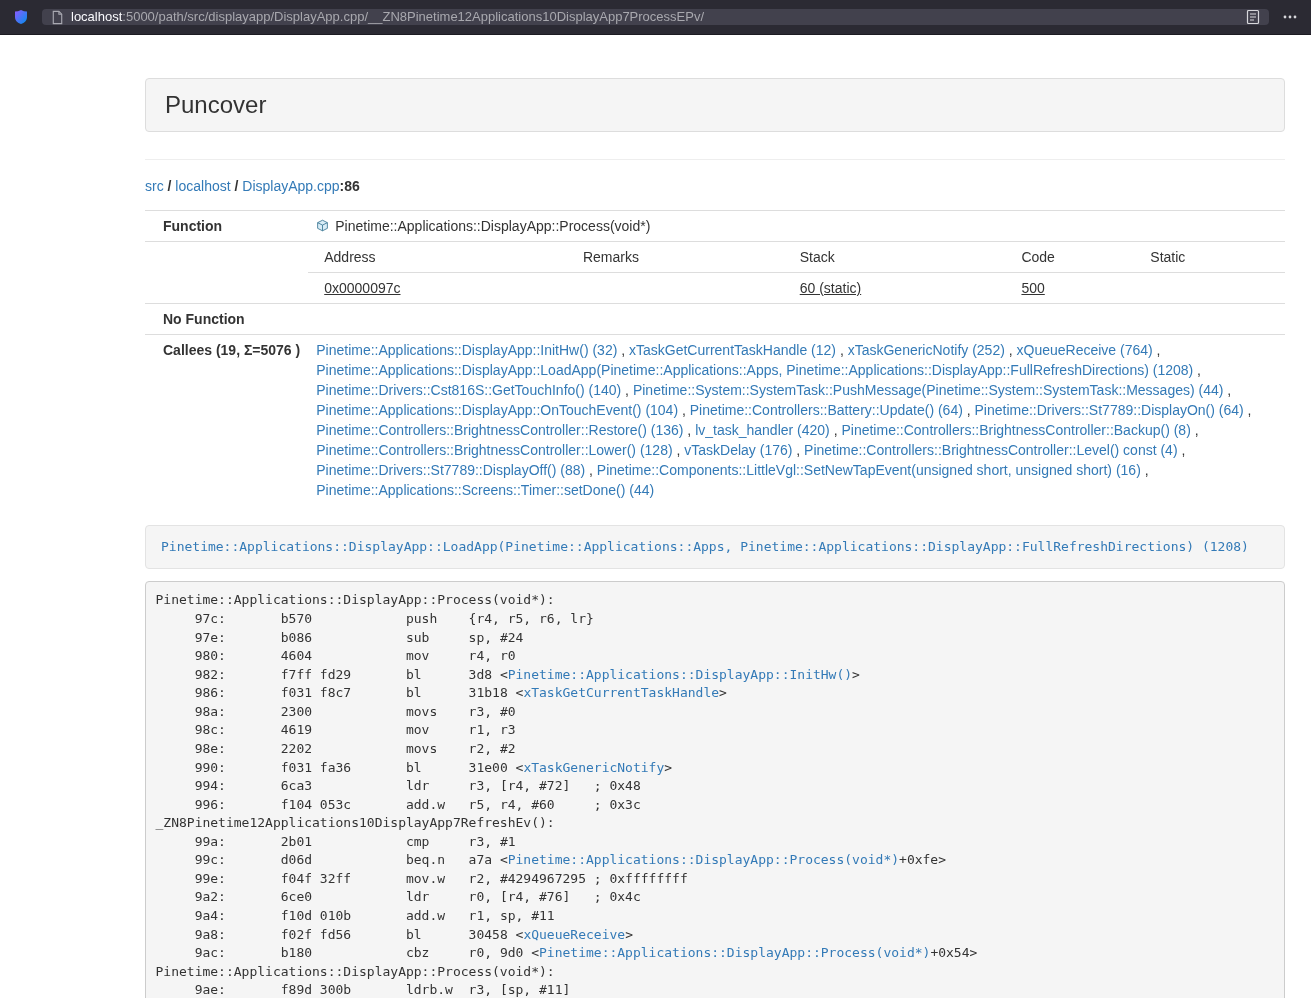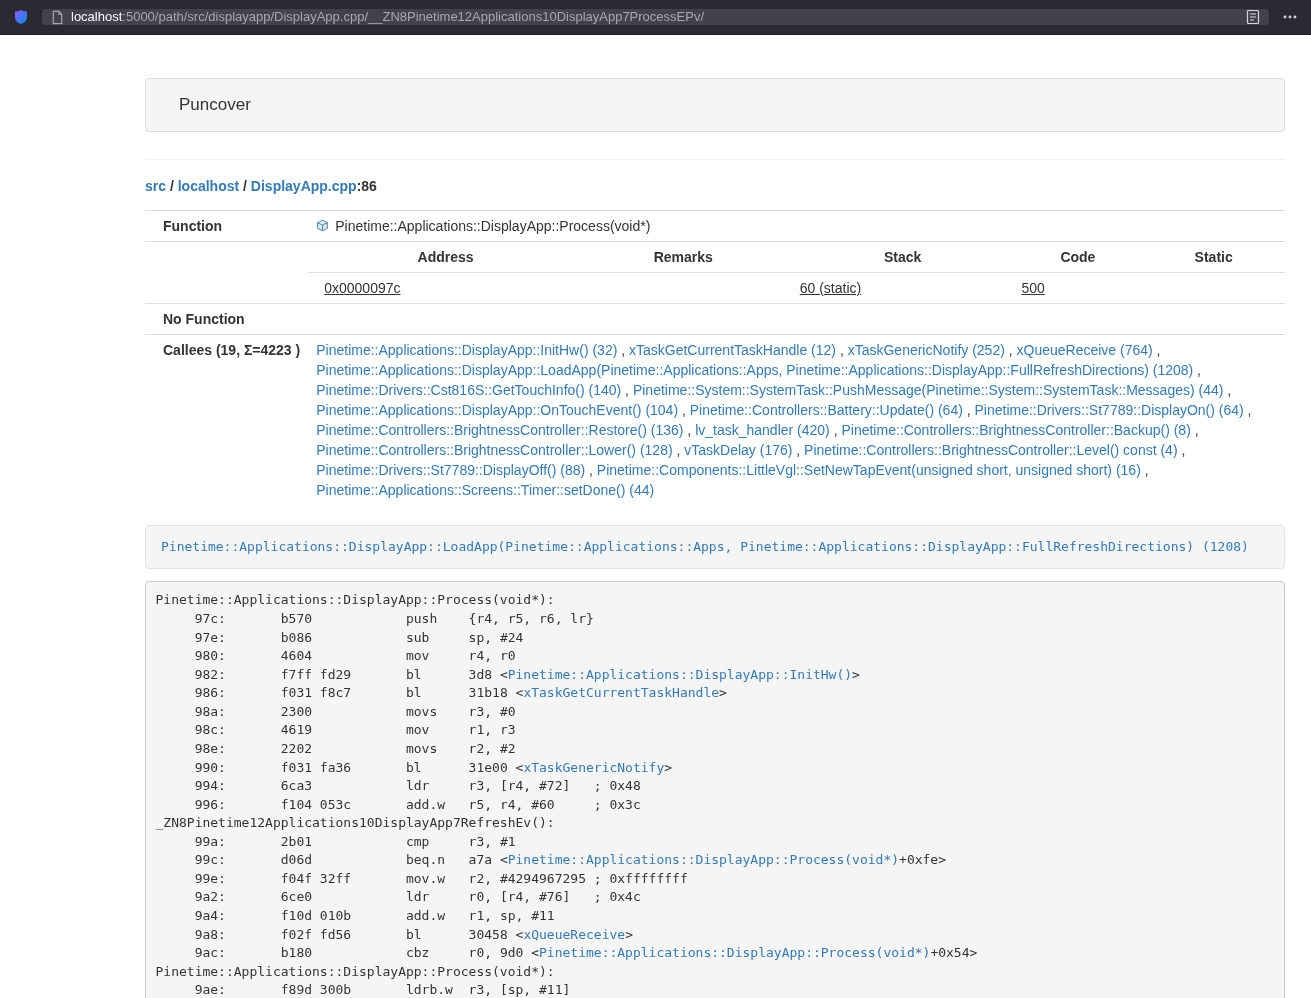--- a/index.html
+++ b/index.html
@@ -33,39 +33,39 @@
     flex:1;min-width:0;white-space:nowrap;overflow:hidden;
     font-size:13px;margin-left:6px;
   }
   .url-host{color:var(--url-host);}
   .url-path{color:var(--url-path);}
 
   
   .container{width:1140px;margin-left:145px;padding-top:43px;}
   .panel{
     background:var(--panel-bg);border:1px solid var(--panel-border);border-radius:4px;
-    padding:14px 33px;font-size:17px;line-height:24px;color:var(--text);
+    padding:14px 19px;font-size:24px;line-height:24px;color:var(--text);
   }
   hr{border:0;border-top:1px solid var(--hr);margin:27px 0 17px 0;}
   .crumbs{margin:0 0 13px 0;font-weight:700;}
-  .crumbs a{font-weight:700;}
+  .crumbs a{font-weight:400;}
 
   table.ftable{width:100%;border-collapse:collapse;margin:0 0 20px 0;}
   table.ftable > tbody > tr > th,
   table.ftable > tbody > tr > td{
     border-top:1px solid var(--table-border);vertical-align:top;
     padding:5px 8px;line-height:20px;text-align:left;font-size:14px;
   }
   table.ftable > tbody > tr > th{width:151px;padding-left:18px;font-weight:700;white-space:nowrap;}
   td.nested-holder{padding:0 !important;border-top:1px solid var(--table-border);}
   table.metrics{width:100%;border-collapse:collapse;}
   table.metrics th, table.metrics td{
     padding:5px 8px;line-height:20px;text-align:left;vertical-align:top;font-size:14px;
   }
-  table.metrics th{font-weight:700;text-align:center;}
+  table.metrics th{font-weight:400;}
   table.metrics td{border-top:1px solid var(--table-border);text-decoration:underline;}
   table.metrics th:first-child, table.metrics td:first-child{padding-left:16px;}
 
   .fn-icon{display:inline-block;width:13px;height:13px;margin-right:6px;vertical-align:-1px;}
 
   .well{
     background:var(--well-bg);border:1px solid var(--well-border);border-radius:4px;
     padding:11px 15px;margin:0 0 12px 0;
   }
   .well a{font-family:"DejaVu Sans Mono","Liberation Mono",monospace;font-size:13px;line-height:19px;}
@@ -173,21 +173,21 @@
           </table>
         </td>
       </tr>
 
       <tr>
         <th>No Function</th>
         <td></td>
       </tr>
 
       <tr>
-        <th>Callees (19, Σ=4223 )</th>
+        <th>Callees (19, Σ=5076 )</th>
         <td><a href="#">Pinetime::Applications::DisplayApp::InitHw() (32)</a> , <a href="#">xTaskGetCurrentTaskHandle (12)</a> , <a href="#">xTaskGenericNotify (252)</a> , <a href="#">xQueueReceive (764)</a> , <a href="#">Pinetime::Applications::DisplayApp::LoadApp(Pinetime::Applications::Apps, Pinetime::Applications::DisplayApp::FullRefreshDirections) (1208)</a> , <a href="#">Pinetime::Drivers::Cst816S::GetTouchInfo() (140)</a> , <a href="#">Pinetime::System::SystemTask::PushMessage(Pinetime::System::SystemTask::Messages) (44)</a> , <a href="#">Pinetime::Applications::DisplayApp::OnTouchEvent() (104)</a> , <a href="#">Pinetime::Controllers::Battery::Update() (64)</a> , <a href="#">Pinetime::Drivers::St7789::DisplayOn() (64)</a> , <a href="#">Pinetime::Controllers::BrightnessController::Restore() (136)</a> , <a href="#">lv_task_handler (420)</a> , <a href="#">Pinetime::Controllers::BrightnessController::Backup() (8)</a> , <a href="#">Pinetime::Controllers::BrightnessController::Lower() (128)</a> , <a href="#">vTaskDelay (176)</a> , <a href="#">Pinetime::Controllers::BrightnessController::Level() const (4)</a> , <a href="#">Pinetime::Drivers::St7789::DisplayOff() (88)</a> , <a href="#">Pinetime::Components::LittleVgl::SetNewTapEvent(unsigned short, unsigned short) (16)</a> , <a href="#">Pinetime::Applications::Screens::Timer::setDone() (44)</a></td>
       </tr>
     </tbody>
   </table>
 
   <div class="well">
     <a href="#">Pinetime::Applications::DisplayApp::LoadApp(Pinetime::Applications::Apps, Pinetime::Applications::DisplayApp::FullRefreshDirections) (1208)</a>
   </div>
 
   <pre class="code">Pinetime::Applications::DisplayApp::Process(void*):

